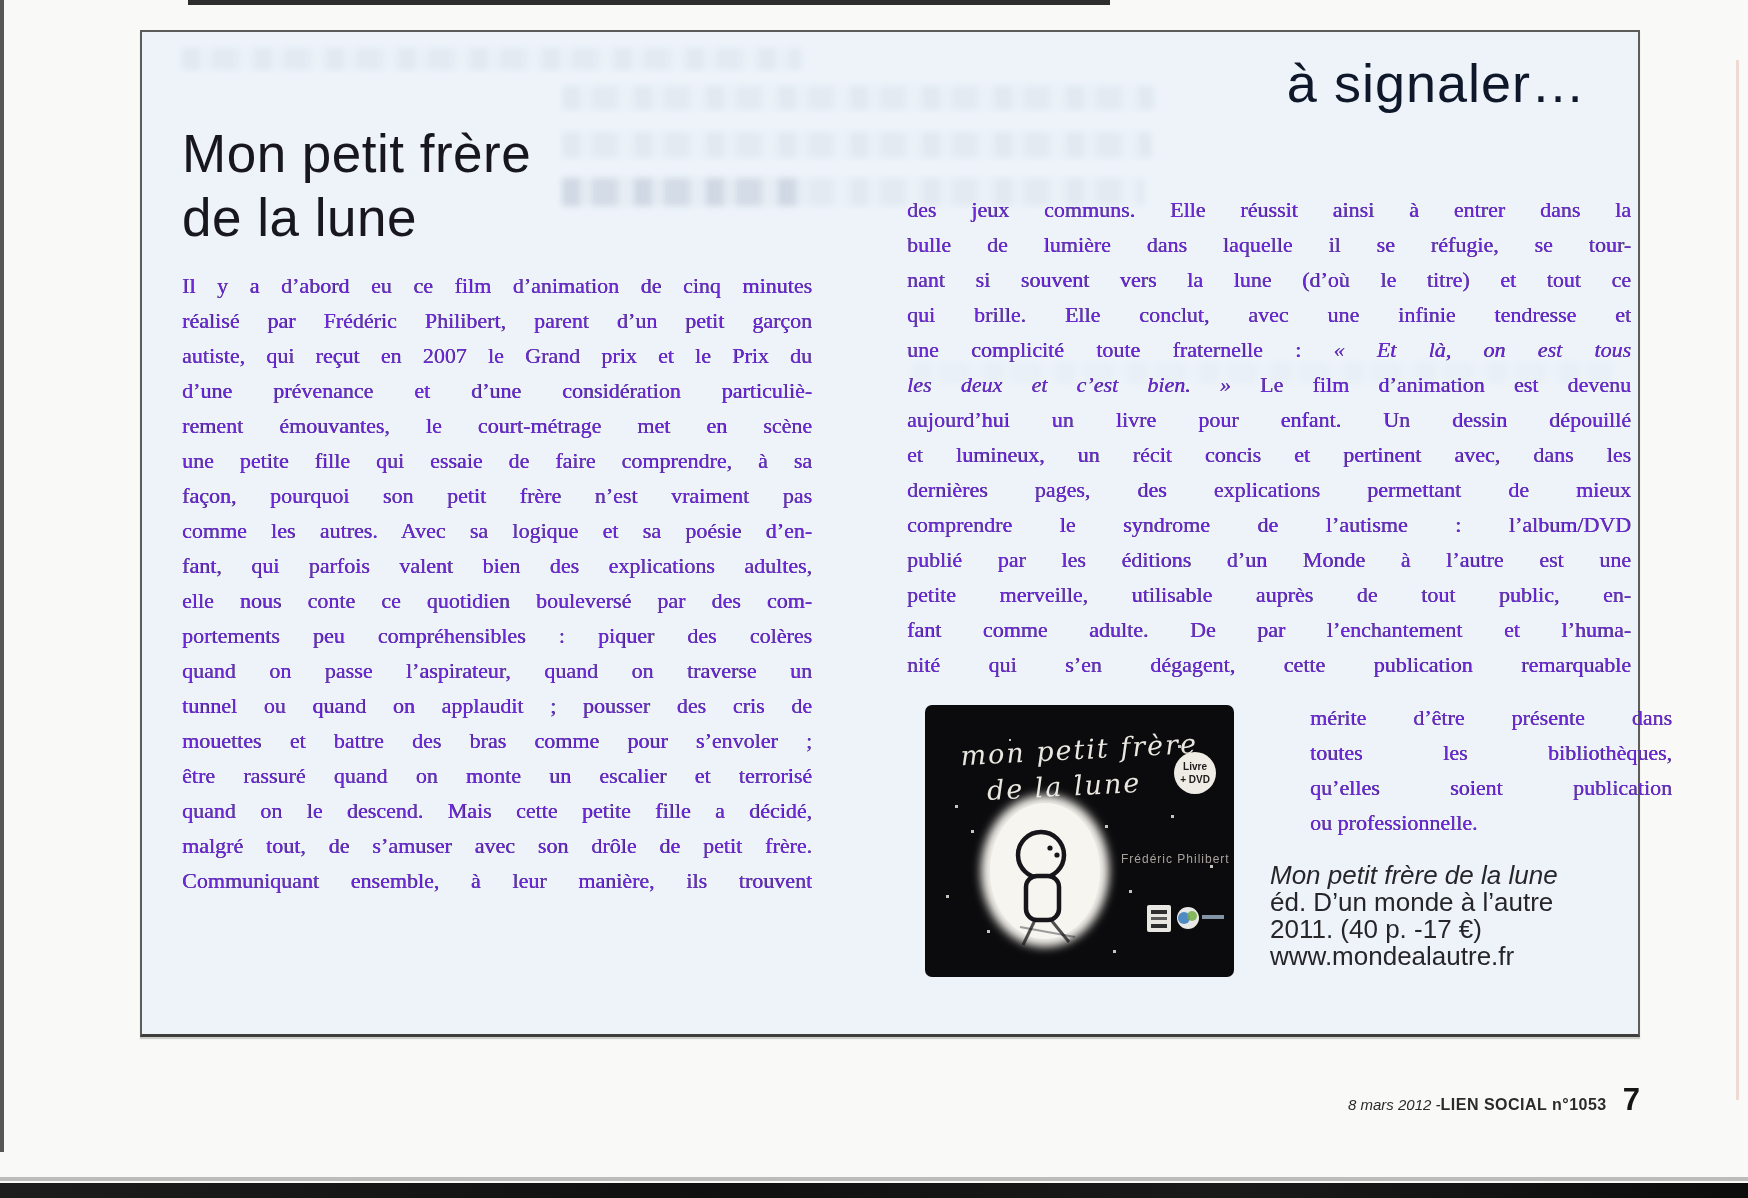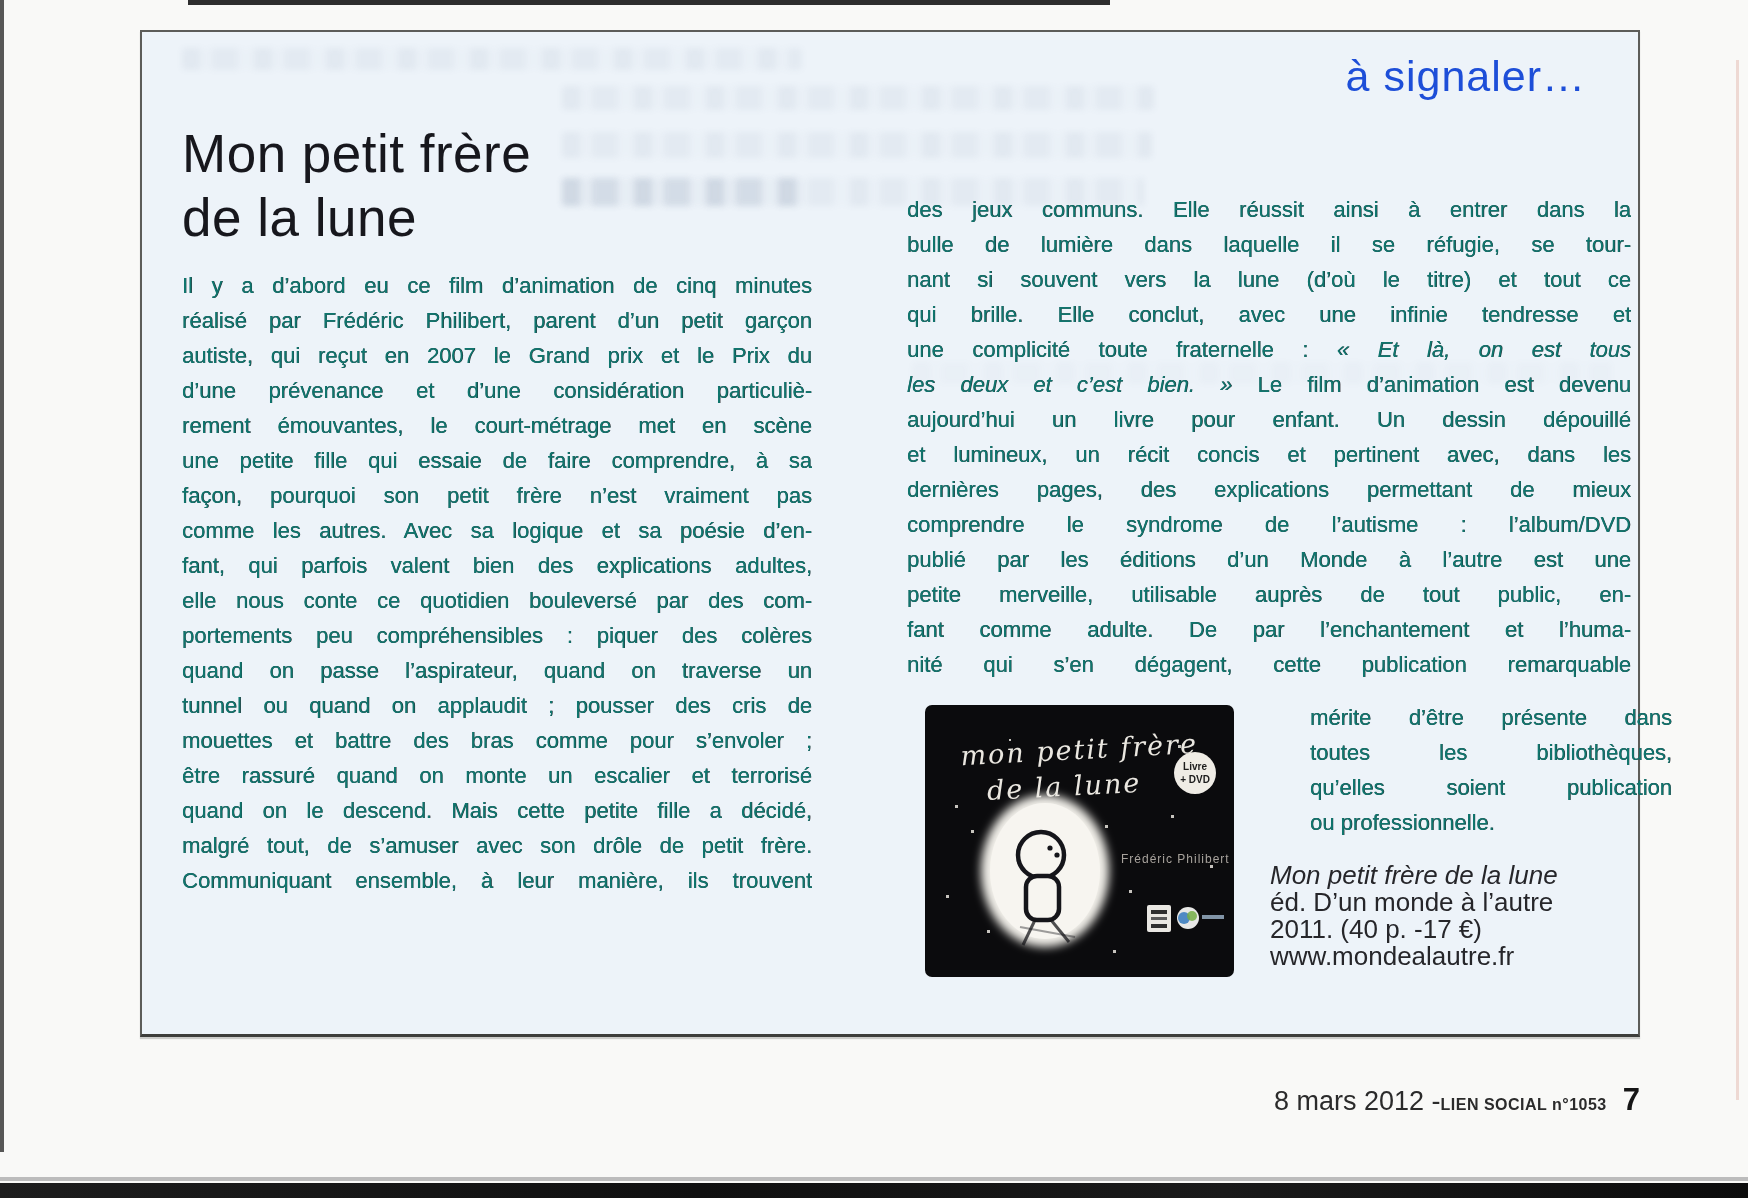--- a/index.html
+++ b/index.html
@@ -18,42 +18,42 @@
                background:#edf3f9;border:2px solid #5c5c59;border-bottom:3px solid #3d3d3b;
                box-shadow:0 2px 1px rgba(0,0,0,.18);}
 
   
   .ghost{position:absolute;border-radius:3px;filter:blur(3px);opacity:.20;
          background:repeating-linear-gradient(90deg,
             rgba(88,108,140,.38) 0 18px, rgba(88,108,140,.10) 18px 30px,
             rgba(88,108,140,.32) 30px 56px, rgba(88,108,140,.08) 56px 72px);}
   .ghost.dark{opacity:.34;}
 
-  .tag{position:absolute;top:20px;right:52px;font-size:43px;font-weight:400;
-       color:#1d4ed8;letter-spacing:1px;}
+  .tag{position:absolute;top:20px;right:52px;font-size:54px;font-weight:400;
+       color:#0f172a;letter-spacing:1px;}
   .title{position:absolute;left:40px;top:90px;font-size:53px;line-height:64px;
          color:#17171d;font-weight:400;letter-spacing:0.5px;}
 
-  .textcol{position:absolute;font-family:Liberation Sans, sans-serif;
-           font-size:22px;color:#0f766e;text-shadow:0.35px 0 0 #2a2a30;}
+  .textcol{position:absolute;font-family:Liberation Serif, serif;
+           font-size:22px;color:#6d28d9;text-shadow:0.35px 0 0 #2a2a30;}
   .textcol .tline{line-height:35px;height:35px;text-align:justify;text-align-last:justify;overflow:hidden;}
   .textcol .it{font-style:italic;}
   .col-left{left:40px;top:236px;width:630px;}
   .col-right{left:765px;top:160px;width:724px;}
   .col-narrow{left:1168px;top:668px;width:362px;}
   .col-narrow .tline:last-child{text-align-last:left;}
 
   .citation{position:absolute;left:1128px;top:830px;font-size:26px;line-height:27px;color:#26262a;}
   .citation .c-title{font-style:italic;}
   .citation div{white-space:nowrap;}
 
   .book-cover{position:absolute;left:783px;top:673px;width:309px;height:272px;}
 
   .footer{position:absolute;top:1082px;right:108px;display:flex;align-items:baseline;color:#2b2b2b;}
-  .footer .f-issue{font-size:27px;}
+  .footer .f-issue{font-size:15px;font-style:italic;}
   .footer .f-journal{font-size:16px;font-weight:bold;letter-spacing:0.5px;}
   .footer .f-page{font-size:31px;font-weight:bold;margin-left:16px;color:#161616;}
 </style>
 </head>
 <body>
 
 <div class="scan">
 
   <div class="edge-left"></div>
   <div class="edge-top"></div>

